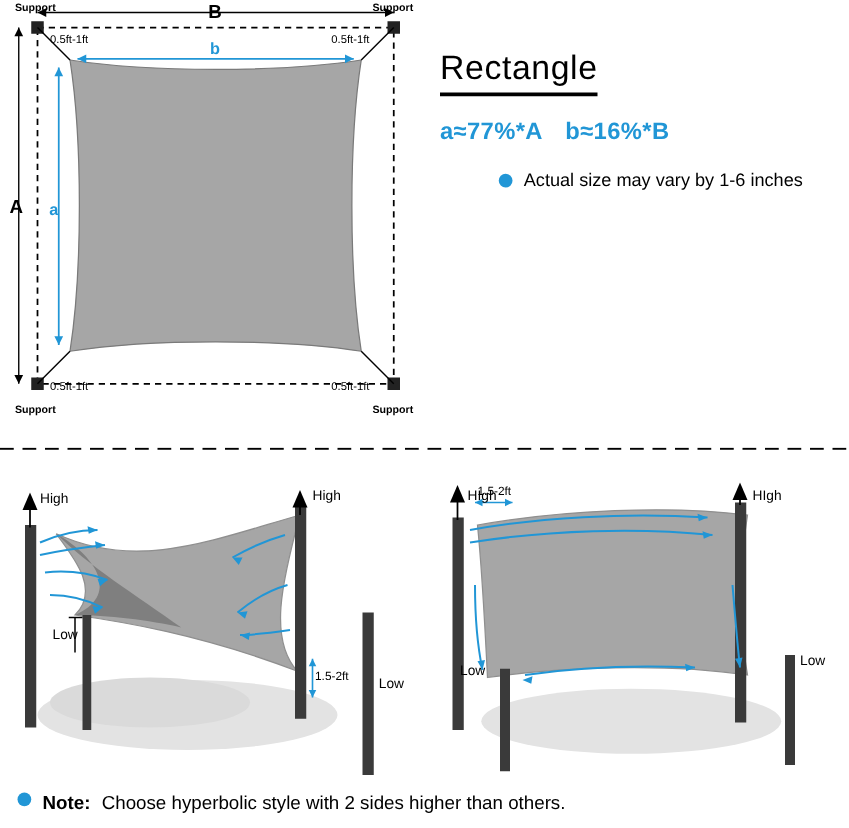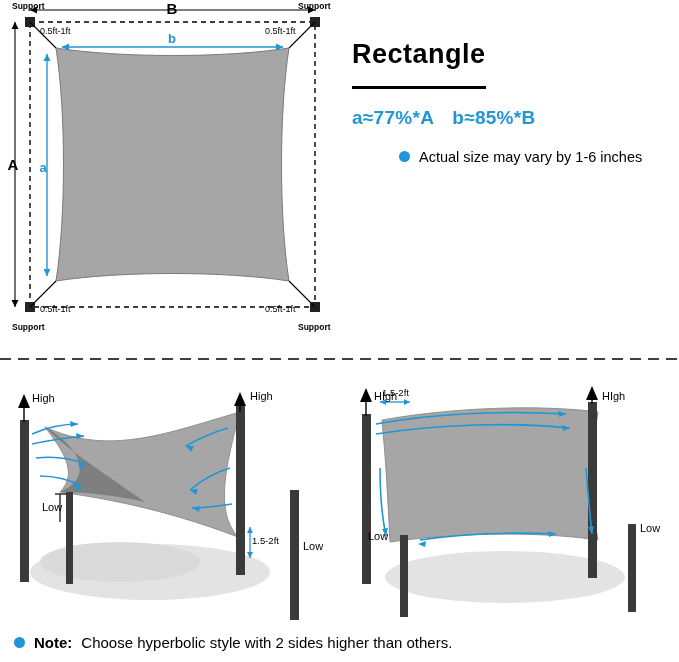--- a/index.html
+++ b/index.html
@@ -25,24 +25,24 @@
   
   #top-diagram {
     left: 0; top: 0; width: 345px; height: 352px;
   }
   #top-text {
     left: 352px; top: 40px; width: 320px;
   }
 
   .title {
     font-size: 27px;
-    font-weight: bold;
+    font-weight: normal;
     letter-spacing: 0.5px;
     margin: 0 0 18px 0;
-    padding-bottom: 16px;
+    padding-bottom: 4px;
     display: inline-block;
     border-bottom: 3px solid #000;
     line-height: 1.1;
   }
   .para {
     font-size: 15.5px;
     margin: 0 0 17px 0;
     line-height: 1.25;
   }
   .para .hl {
@@ -76,21 +76,21 @@
     left: 0; top: 358px; width: 679px; height: 2px;
   }
 
   
   #bottom-left { left: 0; top: 372px; width: 340px; height: 255px; }
   #bottom-right { left: 340px; top: 372px; width: 339px; height: 255px; }
 
   
   #note {
     left: 14px; top: 634px; width: 650px;
-    display: flex; align-items: center; gap: 9px;
+    display: flex; align-items: flex-start; gap: 9px;
     font-size: 15px;
   }
   #note .note-label { font-weight: bold; }
   svg { display: block; }
   text { font-family: "Liberation Sans", sans-serif; }
 </style>
 </head>
 <body>
 
 <div class="page">
@@ -141,21 +141,21 @@
       <text x="40" y="34" font-size="9">0.5ft-1ft</text>
       <text x="265" y="34" font-size="9">0.5ft-1ft</text>
       <text x="40" y="312" font-size="9">0.5ft-1ft</text>
       <text x="265" y="312" font-size="9">0.5ft-1ft</text>
     </svg>
   </div>
 
   <div class="abs" id="top-text">
     <div class="title">Rectangle</div>
     <div class="formula">
-      <span>a≈77%*A</span><span class="gap"></span><span>b≈85%*B</span>
+      <span>a≈77%*A</span><span class="gap"></span><span>b≈16%*B</span>
     </div>
     <div class="bullet-row">
       <span class="dot"></span>
       <span>Actual size may vary by 1-6 inches</span>
     </div>
   </div>
 
   <div class="abs" id="divider">
     <svg width="679" height="2" viewBox="0 0 679 2">
       <line x1="0" y1="1" x2="679" y2="1" stroke="#000" stroke-width="1.6" stroke-dasharray="11,7"></line>

